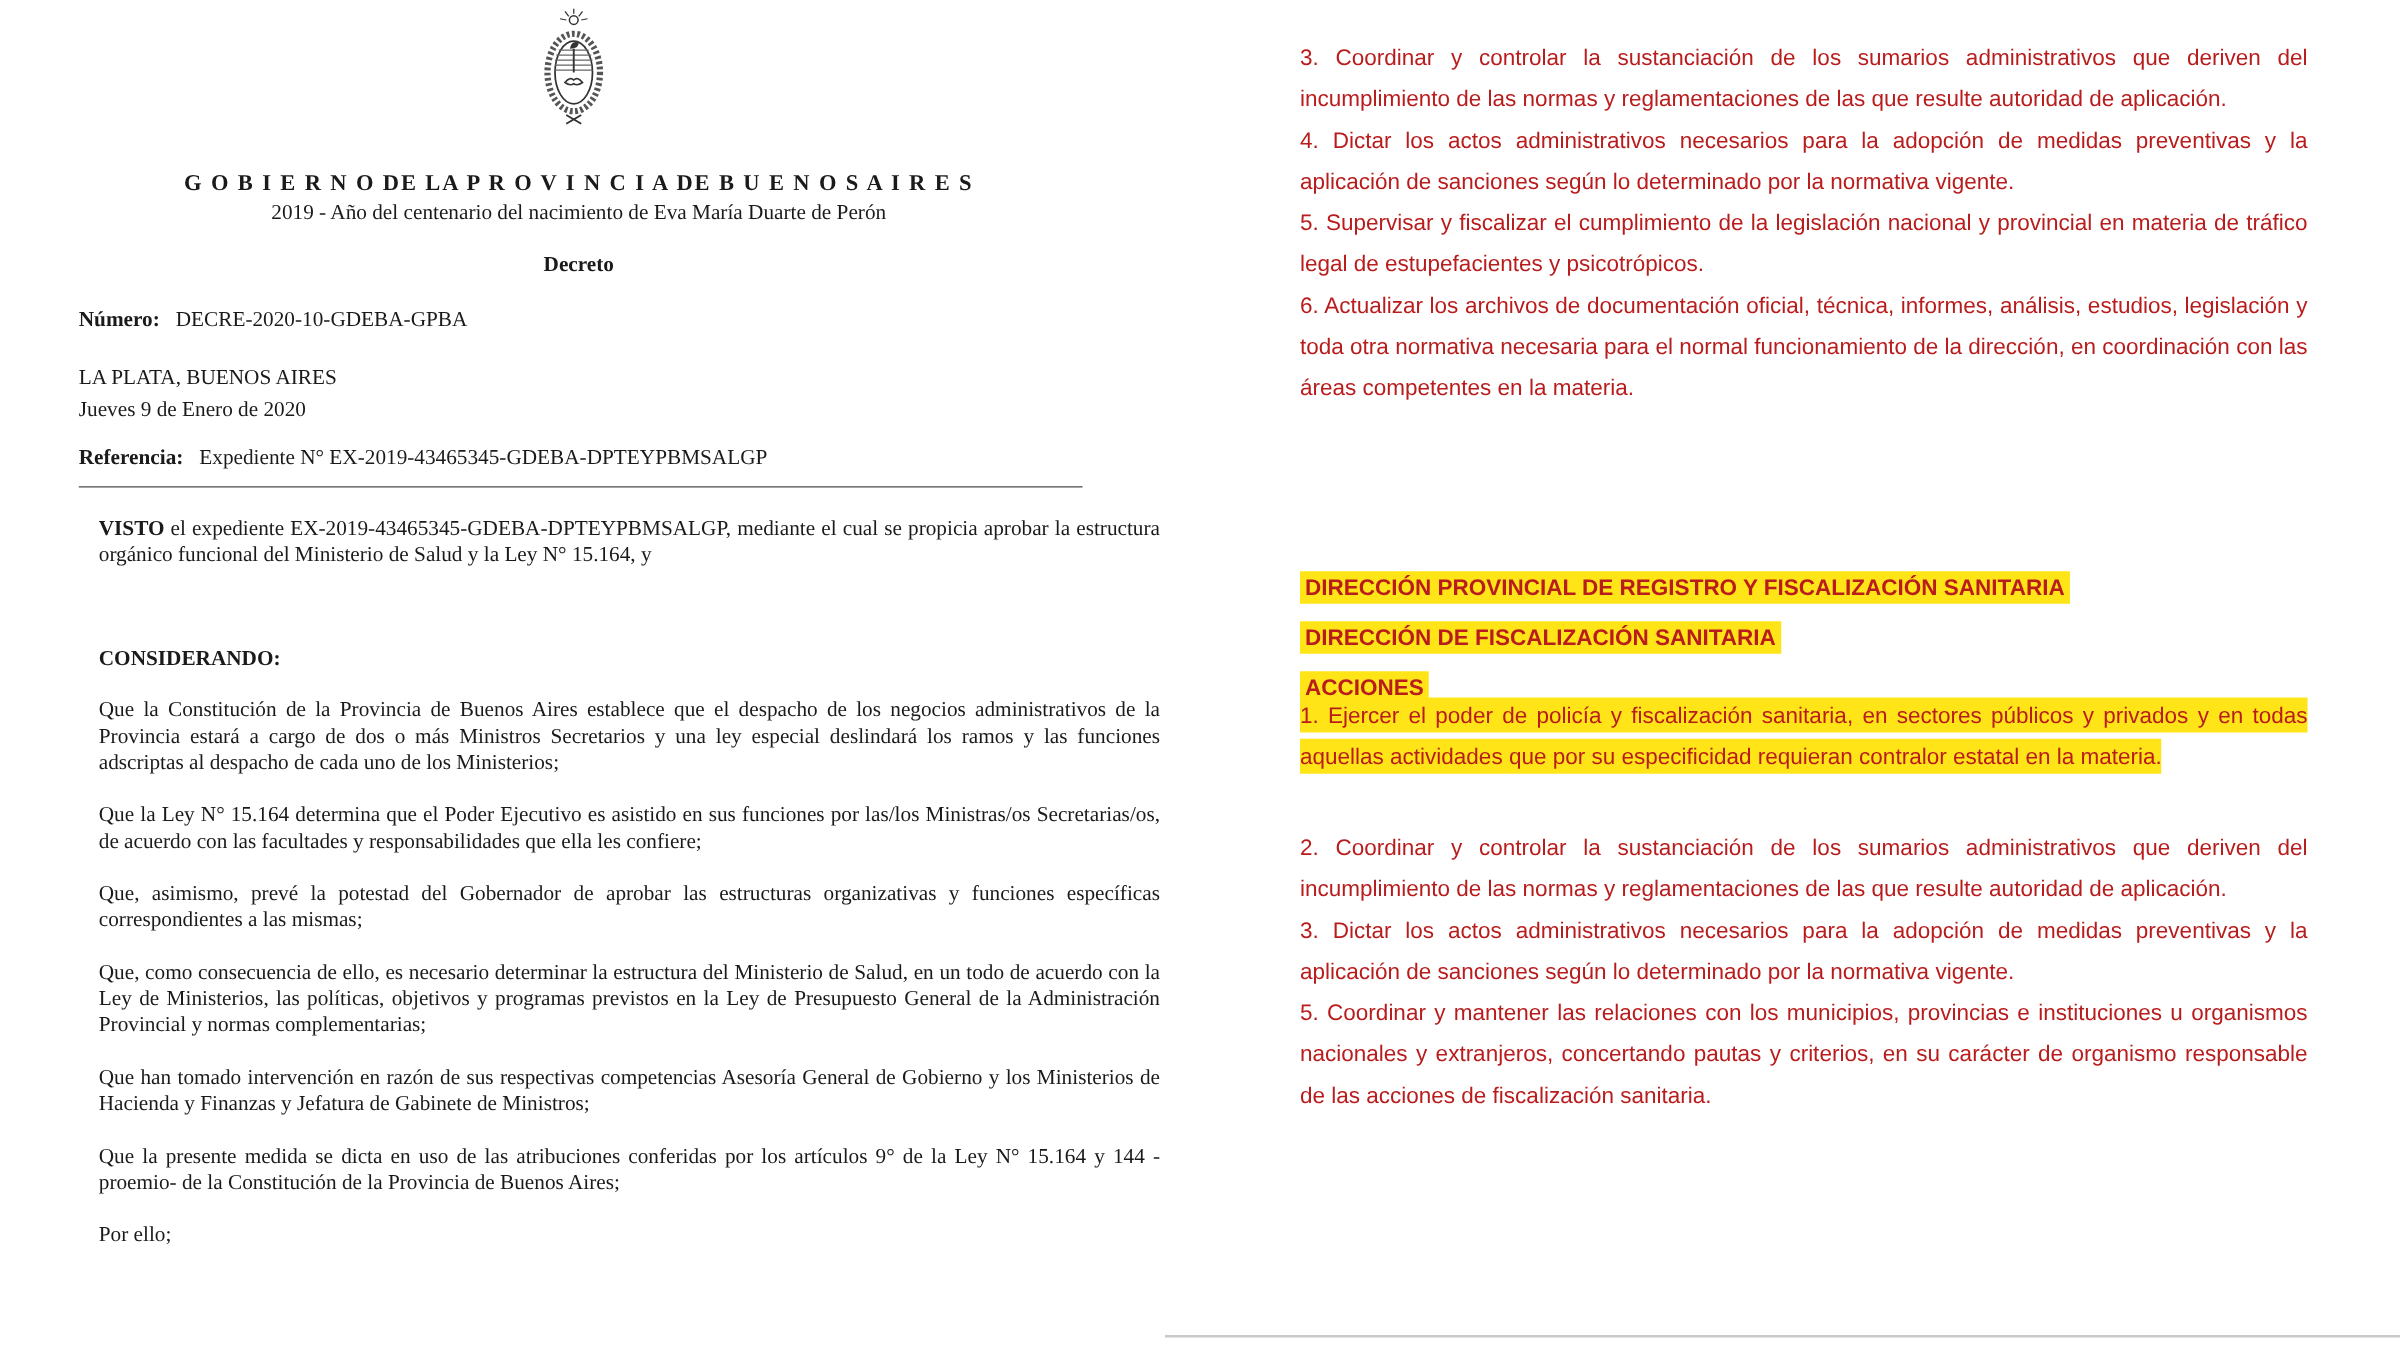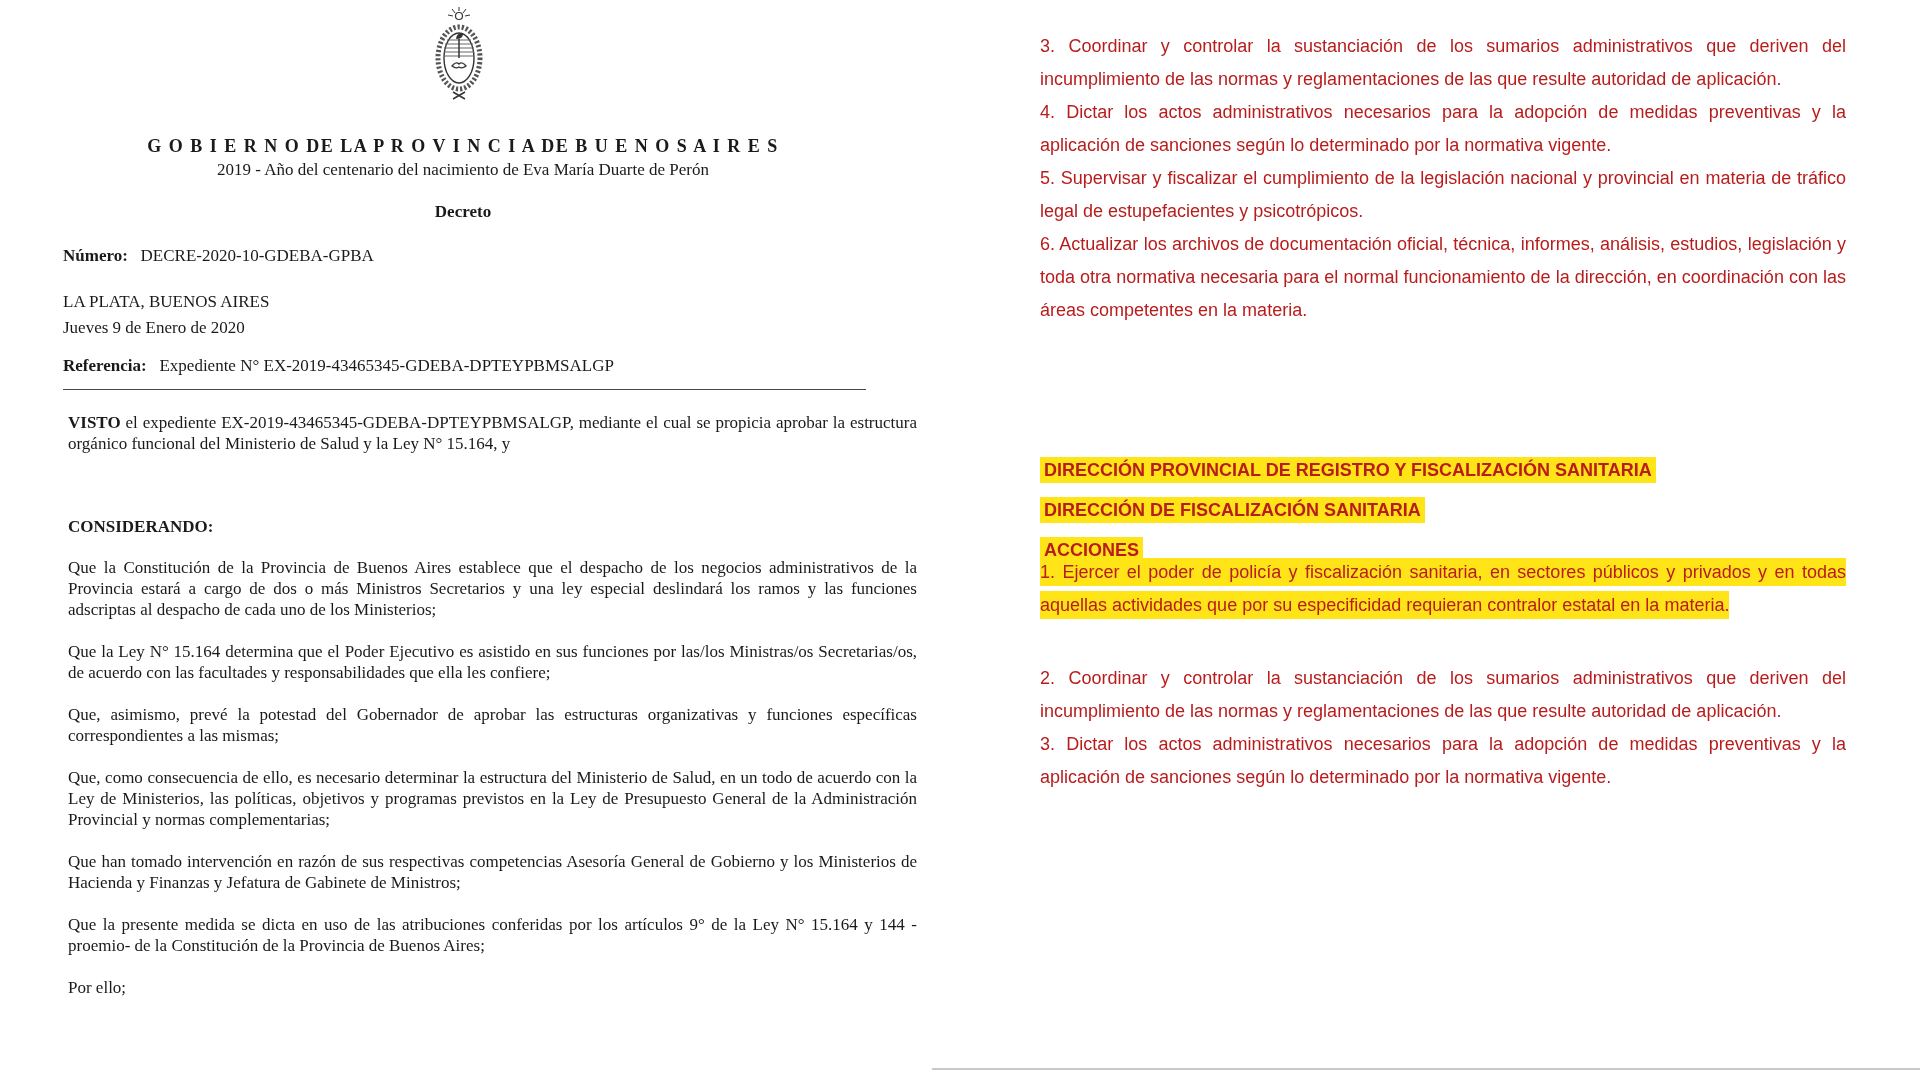--- a/index.html
+++ b/index.html
@@ -49,21 +49,21 @@
   }
   .lp-referencia { top: 356px; }
   .lp-hr {
     position: absolute;
     left: 63px; top: 389px;
     width: 803px; height: 0;
     border-top: 1px solid #4a4a4a;
   }
   .lp-body {
     position: absolute;
-    left: 68px;
+    left: 79px;
     width: 849px;
     font-size: 17px;
     line-height: 21px;
     text-align: justify;
   }
   .lp-visto { top: 412px; }
   .lp-considerando { top: 516px; font-weight: bold; text-align: left; }
   .lp-items { top: 557px; }
   .lp-items p { margin: 0 0 21px 0; }
 
@@ -176,17 +176,18 @@
     <div class="rp-heading-line"><span class="hl">DIRECCIÓN PROVINCIAL DE REGISTRO Y FISCALIZACIÓN SANITARIA</span></div>
     <div class="rp-heading-line"><span class="hl">DIRECCIÓN DE FISCALIZACIÓN SANITARIA</span></div>
     <div class="rp-heading-line"><span class="hl">ACCIONES</span></div>
   </div>
 
   <p class="rp-block rp-h1"><span class="hl">1. Ejercer el poder de policía y fiscalización sanitaria, en sectores públicos y privados y en todas aquellas actividades que por su especificidad requieran contralor estatal en la materia.</span></p>
 
   <div class="rp-block rp-rest">
     <p>2. Coordinar y controlar la sustanciación de los sumarios administrativos que deriven del incumplimiento de las normas y reglamentaciones de las que resulte autoridad de aplicación.</p>
     <p>3. Dictar los actos administrativos necesarios para la adopción de medidas preventivas y la aplicación de sanciones según lo determinado por la normativa vigente.</p>
+    <p>5. Coordinar y mantener las relaciones con los municipios, provincias e instituciones u organismos nacionales y extranjeros, concertando pautas y criterios, en su carácter de organismo responsable de las acciones de fiscalización sanitaria.</p>
   </div>
 
   <div class="rp-divider"></div>
 
 </div>
 
 </body></html>

